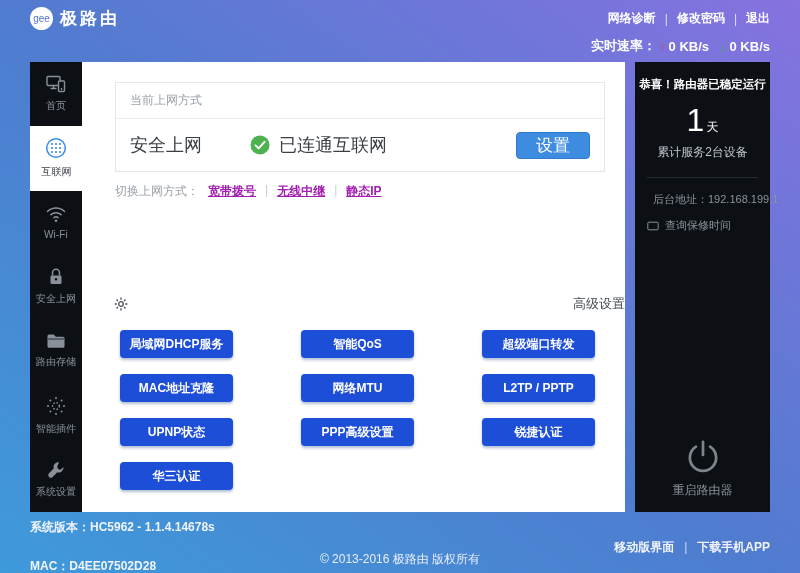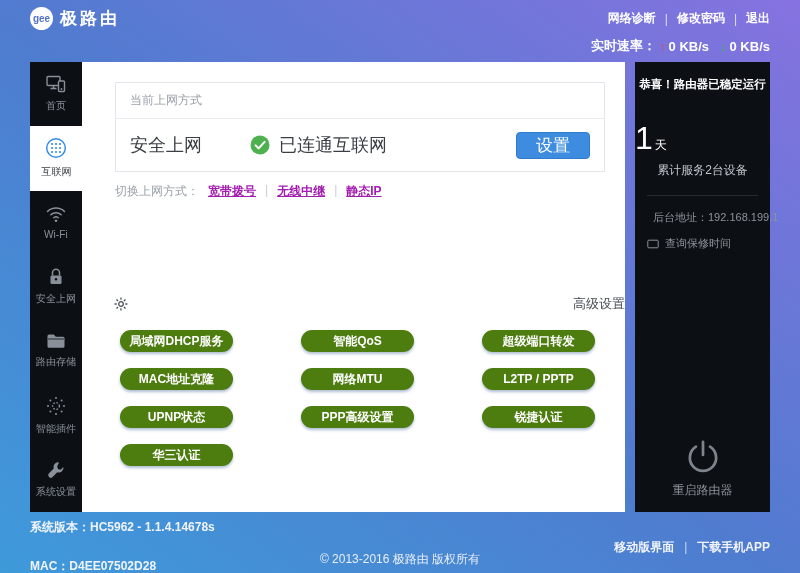--- a/index.html
+++ b/index.html
@@ -4,21 +4,21 @@
 <style>
   html,body{margin:0;padding:0;}
   body{
     width:800px;height:573px;position:relative;overflow:hidden;
     font-family:"Liberation Sans","DejaVu Sans",sans-serif;
     background:linear-gradient(to top right,#3e9ada 0%,#4f7ccf 48%,#8672e0 100%);
   }
   
   .logo-wrap{position:absolute;left:30px;top:7px;display:flex;align-items:center;gap:7px;}
   .logo-circle{width:23px;height:23px;border-radius:50%;background:#fff;color:#5273cc;
-    font-size:10px;font-weight:bold;display:flex;align-items:center;justify-content:center;}
+    font-size:10px;font-weight:normal;display:flex;align-items:center;justify-content:center;}
   .brand{color:#fff;font-size:17px;font-weight:bold;letter-spacing:3px;}
   .top-links{position:absolute;right:30px;top:10px;color:#fff;font-size:12px;
     display:flex;gap:9px;align-items:center;font-weight:bold;}
   .top-links .lnk{cursor:pointer;}
   .top-links .sep{opacity:.75;font-weight:normal;}
   .speed{position:absolute;right:30px;top:37px;color:#fff;font-size:13px;font-weight:bold;
     display:flex;gap:3px;align-items:center;}
   .arrow-up{color:#e8403c;font-weight:bold;}
   .arrow-down{color:#2fbf55;font-weight:bold;margin-left:8px;}
   
@@ -38,27 +38,27 @@
   .status{display:flex;align-items:center;gap:9px;margin-left:48px;font-size:18px;color:#3a3f45;}
   .btn-set{margin-left:auto;width:74px;height:27px;background:#3d8ce0;border:1px solid #2f7ccb;
     border-radius:4px;color:#fff;font-size:17px;cursor:pointer;font-family:inherit;}
   .switch-row{margin:11px 0 0 33px;font-size:12px;color:#9aa1a9;display:flex;gap:9px;align-items:flex-start;}
   .switch-row .wlink{color:#a21caf;text-decoration:underline;cursor:pointer;font-weight:bold;}
   .switch-row .sep{color:#c9ced4;}
   .adv-head{margin:95px 0 0 32px;display:flex;align-items:center;gap:6px;
     font-size:13px;color:#454b52;justify-content:space-between;}
   .adv-grid{margin:17px 0 0 38px;display:grid;grid-template-columns:repeat(3,113px);
     column-gap:68px;row-gap:16px;}
-  .adv-btn{height:22px;background:#4d7c0f;border:none;border-radius:12px;color:#fff;
+  .adv-btn{height:28px;background:#1d4ed8;border:none;border-radius:4px;color:#fff;
     font-size:12px;font-weight:bold;cursor:pointer;font-family:inherit;
     box-shadow:0 2px 3px rgba(25,70,130,.35);white-space:nowrap;padding:0;}
   
   .rpanel{width:135px;margin-left:10px;background:#0c0f14;position:relative;flex:none;}
   .congrats{margin-top:15px;text-align:center;font-size:11.5px;font-weight:bold;color:#fff;white-space:nowrap;}
-  .uptime{text-align:left;margin-top:28px;color:#fff;}
+  .uptime{text-align:center;margin-top:10px;color:#fff;}
   .uptime .num{font-size:32px;font-weight:normal;}
   .uptime .unit{font-size:12px;margin-left:2px;}
   .served{text-align:center;font-size:12px;color:#c3c8cf;margin-top:5px;}
   .divider{border-top:1px solid #272b32;margin:16px 12px 14px 12px;}
   .info-row{display:flex;align-items:center;gap:6px;margin:0 6px 11px 12px;
     font-size:11px;color:#8d939b;white-space:nowrap;}
   .info-row.clickable{cursor:pointer;}
   .reboot{position:absolute;bottom:13px;left:0;right:0;text-align:center;
     color:#8d939b;font-size:12px;cursor:pointer;}
   .reboot svg{display:block;margin:0 auto 4px auto;}

